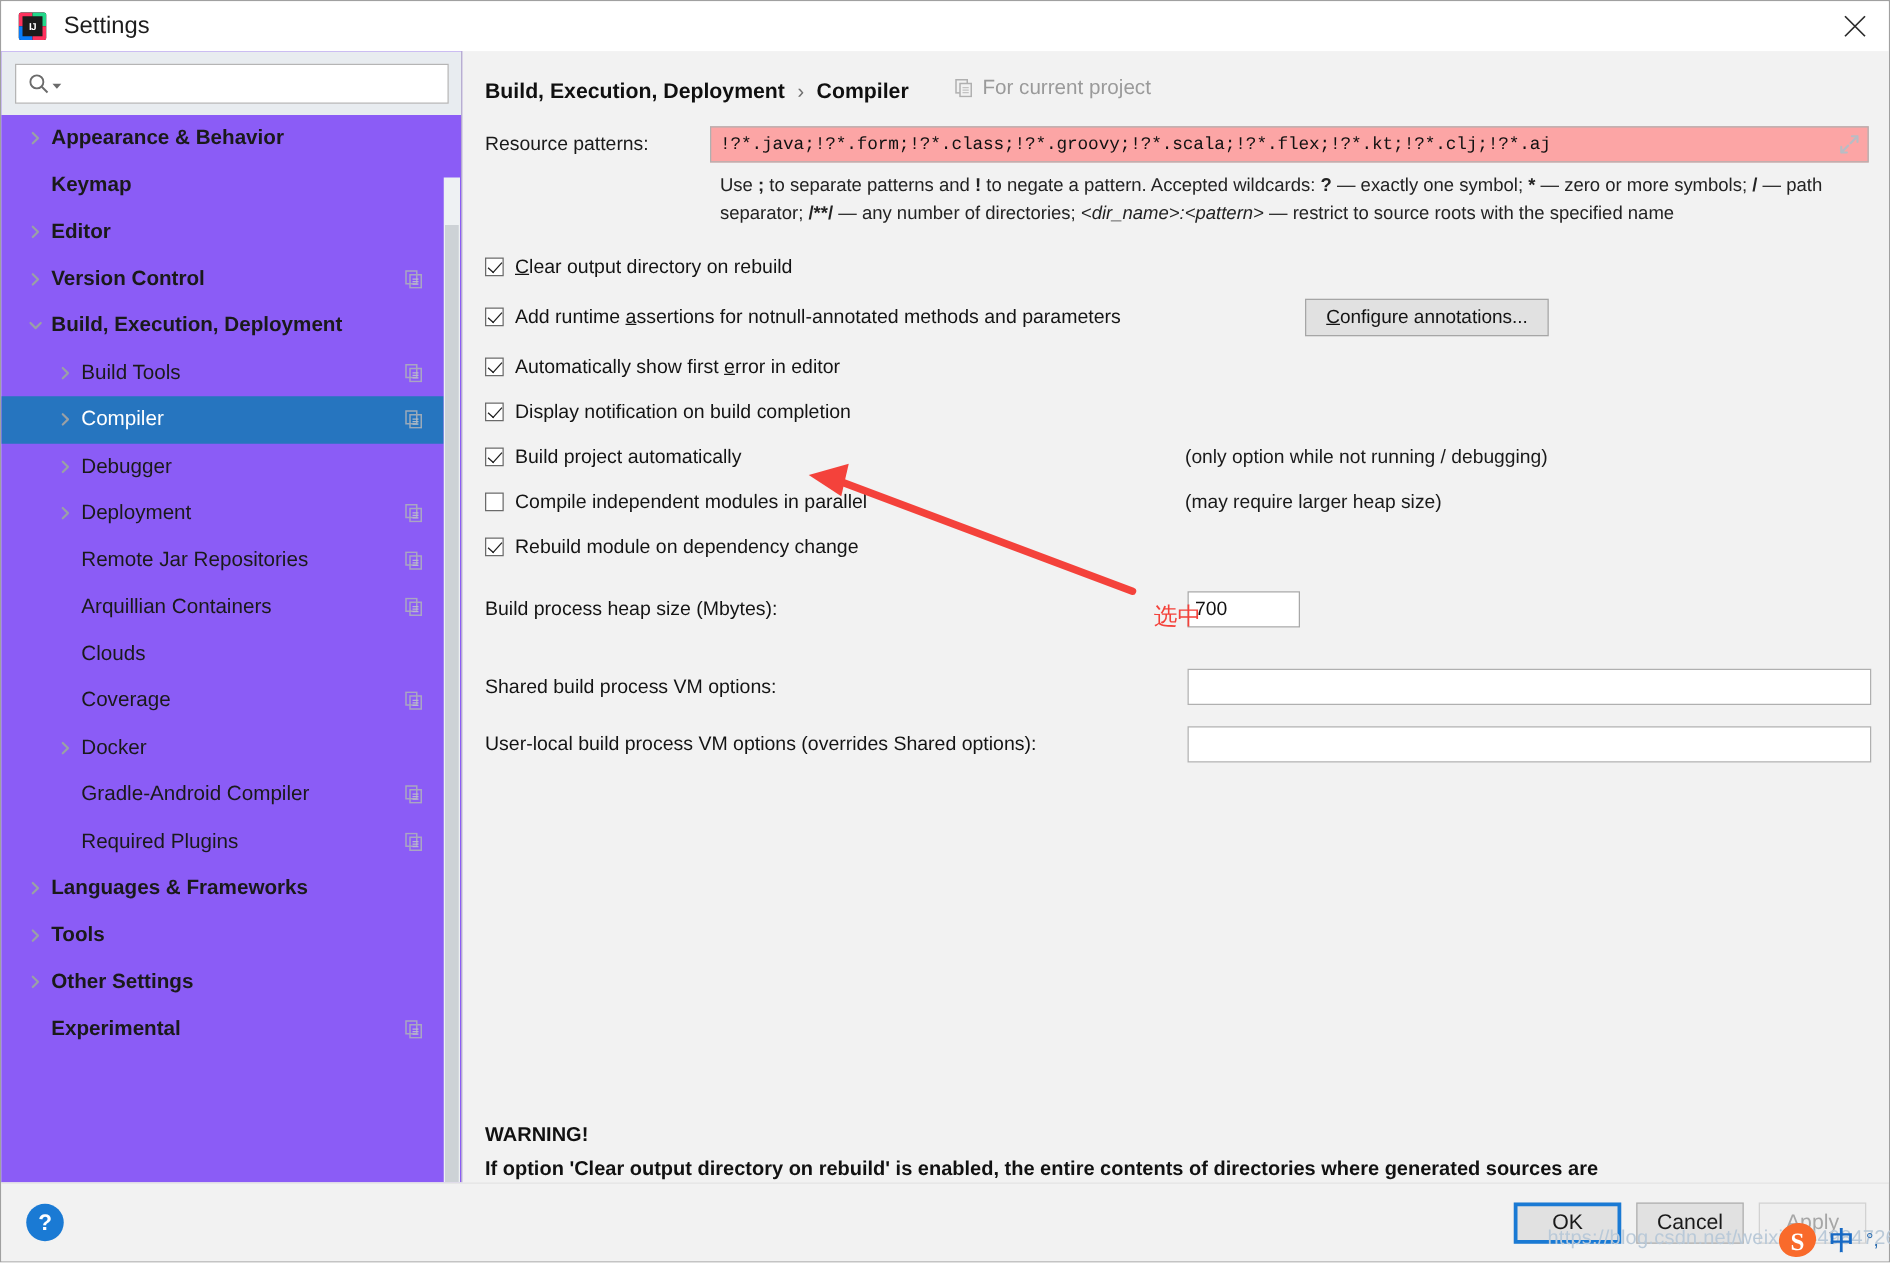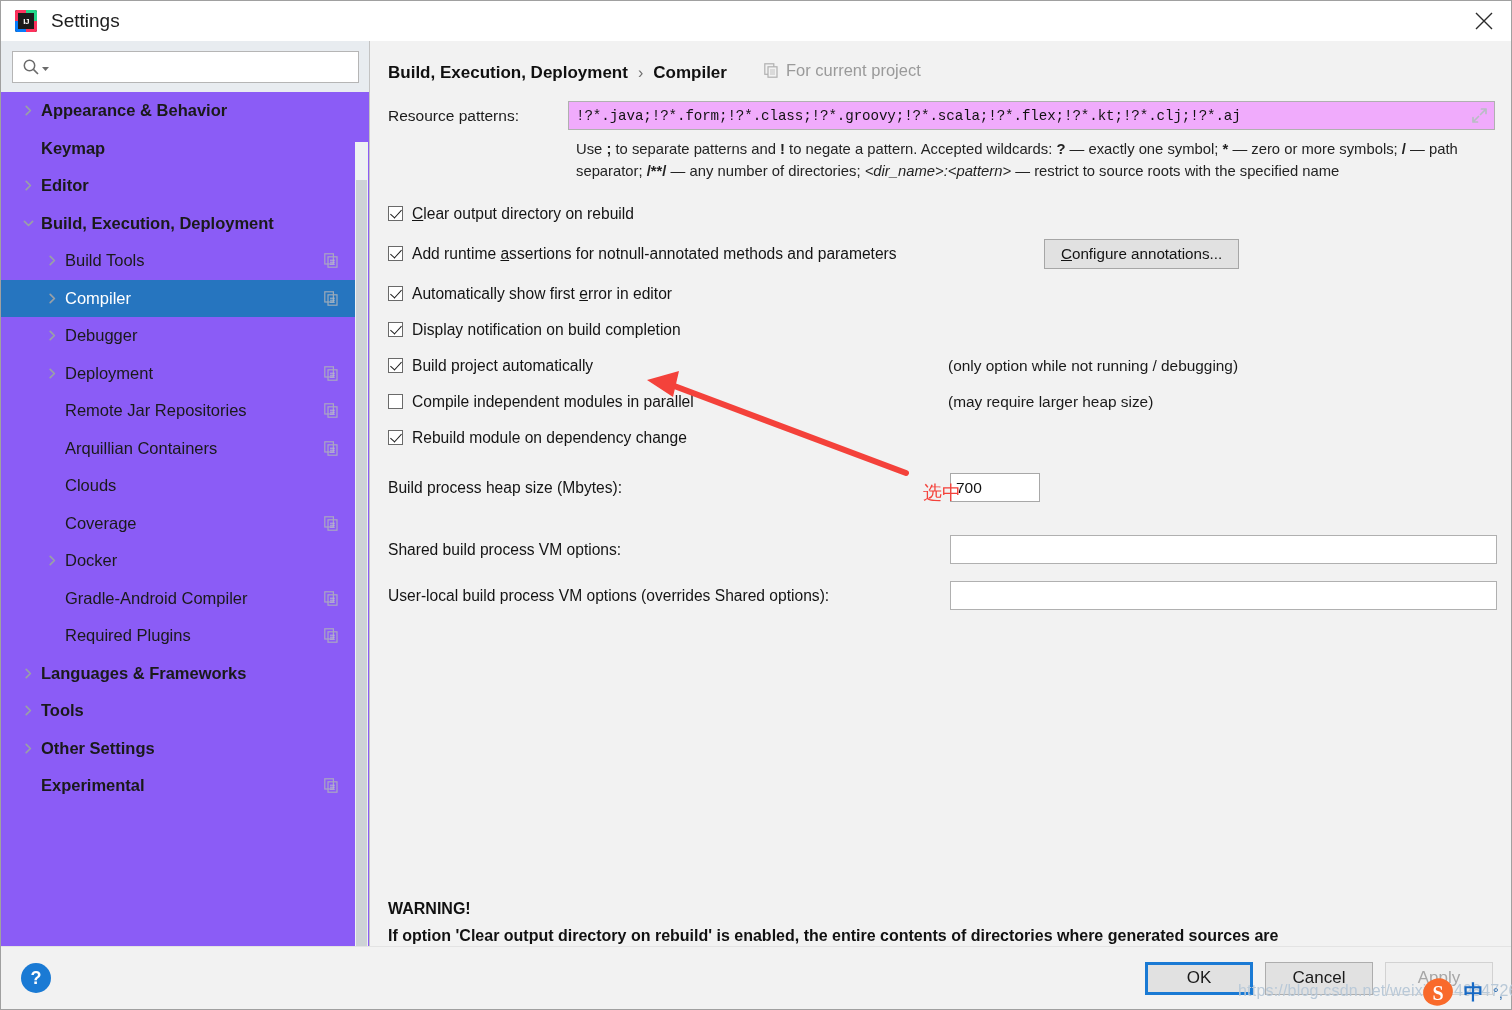--- a/index.html
+++ b/index.html
@@ -229,21 +229,21 @@
   .label-res {
     font-size: 15.5px;
     color: #1a1a1a;
     white-space: nowrap;
     padding-top: 6px;
     width: 180px;
   }
   .res-field {
     flex: 1;
     height: 29px;
-    background: #f0abfc;
+    background: #fca5a5;
     border: 1px solid #b0b0b0;
     display: flex;
     align-items: center;
     padding: 0 4px 0 7px;
     box-sizing: border-box;
     position: relative;
     min-width: 0;
   }
   .res-input {
     flex: 1;
@@ -409,21 +409,21 @@
     display: flex; align-items: center; justify-content: center;
     cursor: default;
   }
   .btn-group {
     margin-left: auto;
     display: flex;
     align-items: center;
     gap: 12px;
   }
   .dlg-btn {
-    width: 108px;
+    width: 86px;
     height: 33px;
     background: #e1e1e1;
     border: 1px solid #adadad;
     font-family: "Liberation Sans", sans-serif;
     font-size: 17px;
     color: #1a1a1a;
     display: flex; align-items: center; justify-content: center;
     cursor: default;
     box-sizing: border-box;
   }
@@ -518,20 +518,35 @@
               <span class="arrow">
                 <svg width="11" height="11" viewBox="0 0 11 11">
                   <path d="M3.2 1.4 L7.4 5.5 L3.2 9.6" stroke="currentColor" stroke-width="1.7" fill="none" stroke-linecap="round" stroke-linejoin="round"></path>
                 </svg>
               </span>
               <span class="tree-label">Editor</span>
             </div>
             <div class="tree-item lvl0">
               <span class="arrow">
                 <svg width="11" height="11" viewBox="0 0 11 11">
+                  <path d="M3.2 1.4 L7.4 5.5 L3.2 9.6" stroke="currentColor" stroke-width="1.7" fill="none" stroke-linecap="round" stroke-linejoin="round"></path>
+                </svg>
+              </span>
+              <span class="tree-label">Version Control</span>
+              <span class="copy-icon">
+                <svg width="15" height="15" viewBox="0 0 15 15">
+                  <rect x="0.8" y="0.8" width="8.6" height="10.2" fill="none" stroke="#b0b4b9" stroke-width="1.2"></rect>
+                  <rect x="4" y="3.8" width="9" height="10.4" fill="none" stroke="#b0b4b9" stroke-width="1.2"></rect>
+                  <path d="M6 7.2 h4.8 M6 9.2 h4.8 M6 11.2 h4.8" stroke="#c3c7cc" stroke-width="1"></path>
+                </svg>
+              </span>
+            </div>
+            <div class="tree-item lvl0">
+              <span class="arrow">
+                <svg width="11" height="11" viewBox="0 0 11 11">
                   <path d="M1.4 3.4 L5.5 7.5 L9.6 3.4" stroke="currentColor" stroke-width="1.7" fill="none" stroke-linecap="round" stroke-linejoin="round"></path>
                 </svg>
               </span>
               <span class="tree-label">Build, Execution, Deployment</span>
             </div>
             <div class="tree-item lvl1">
               <span class="arrow">
                 <svg width="11" height="11" viewBox="0 0 11 11">
                   <path d="M3.2 1.4 L7.4 5.5 L3.2 9.6" stroke="currentColor" stroke-width="1.7" fill="none" stroke-linecap="round" stroke-linejoin="round"></path>
                 </svg>

